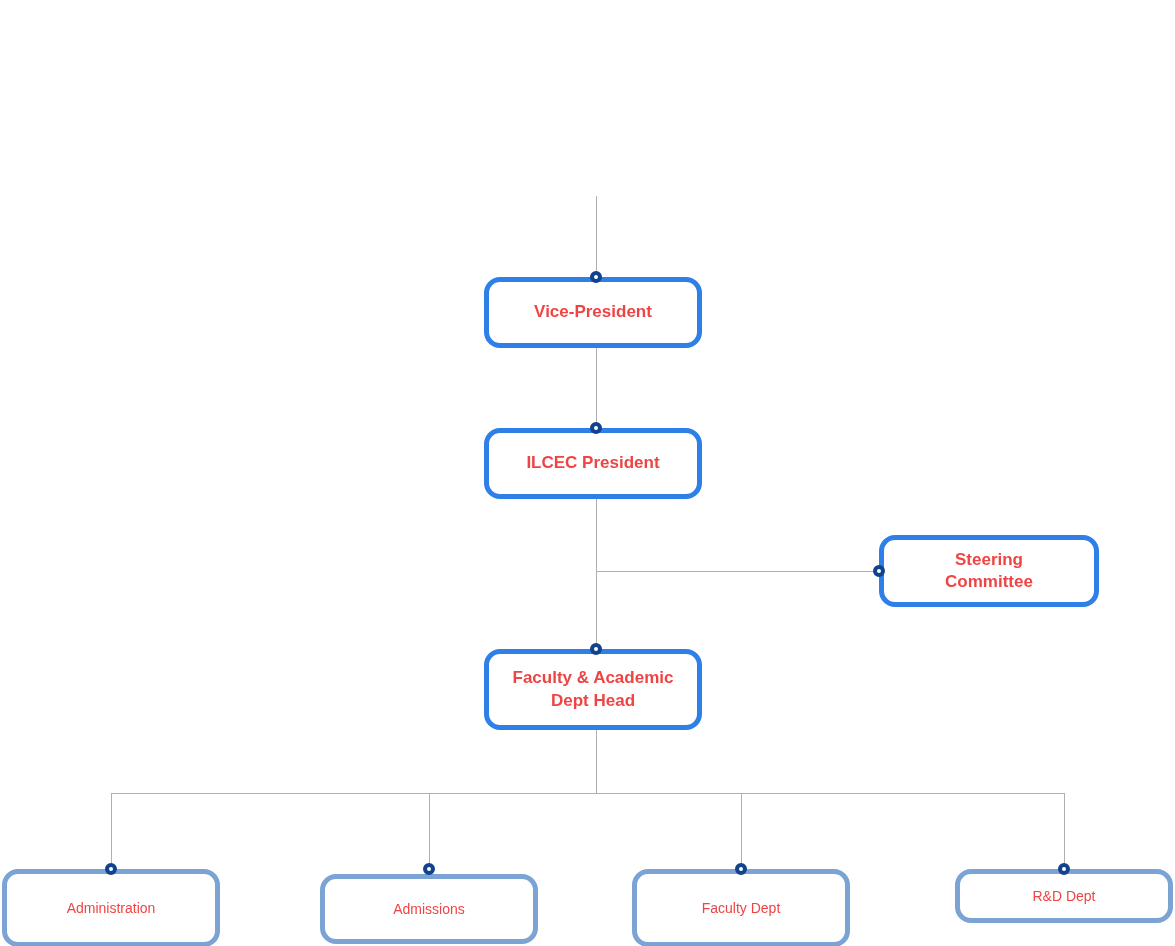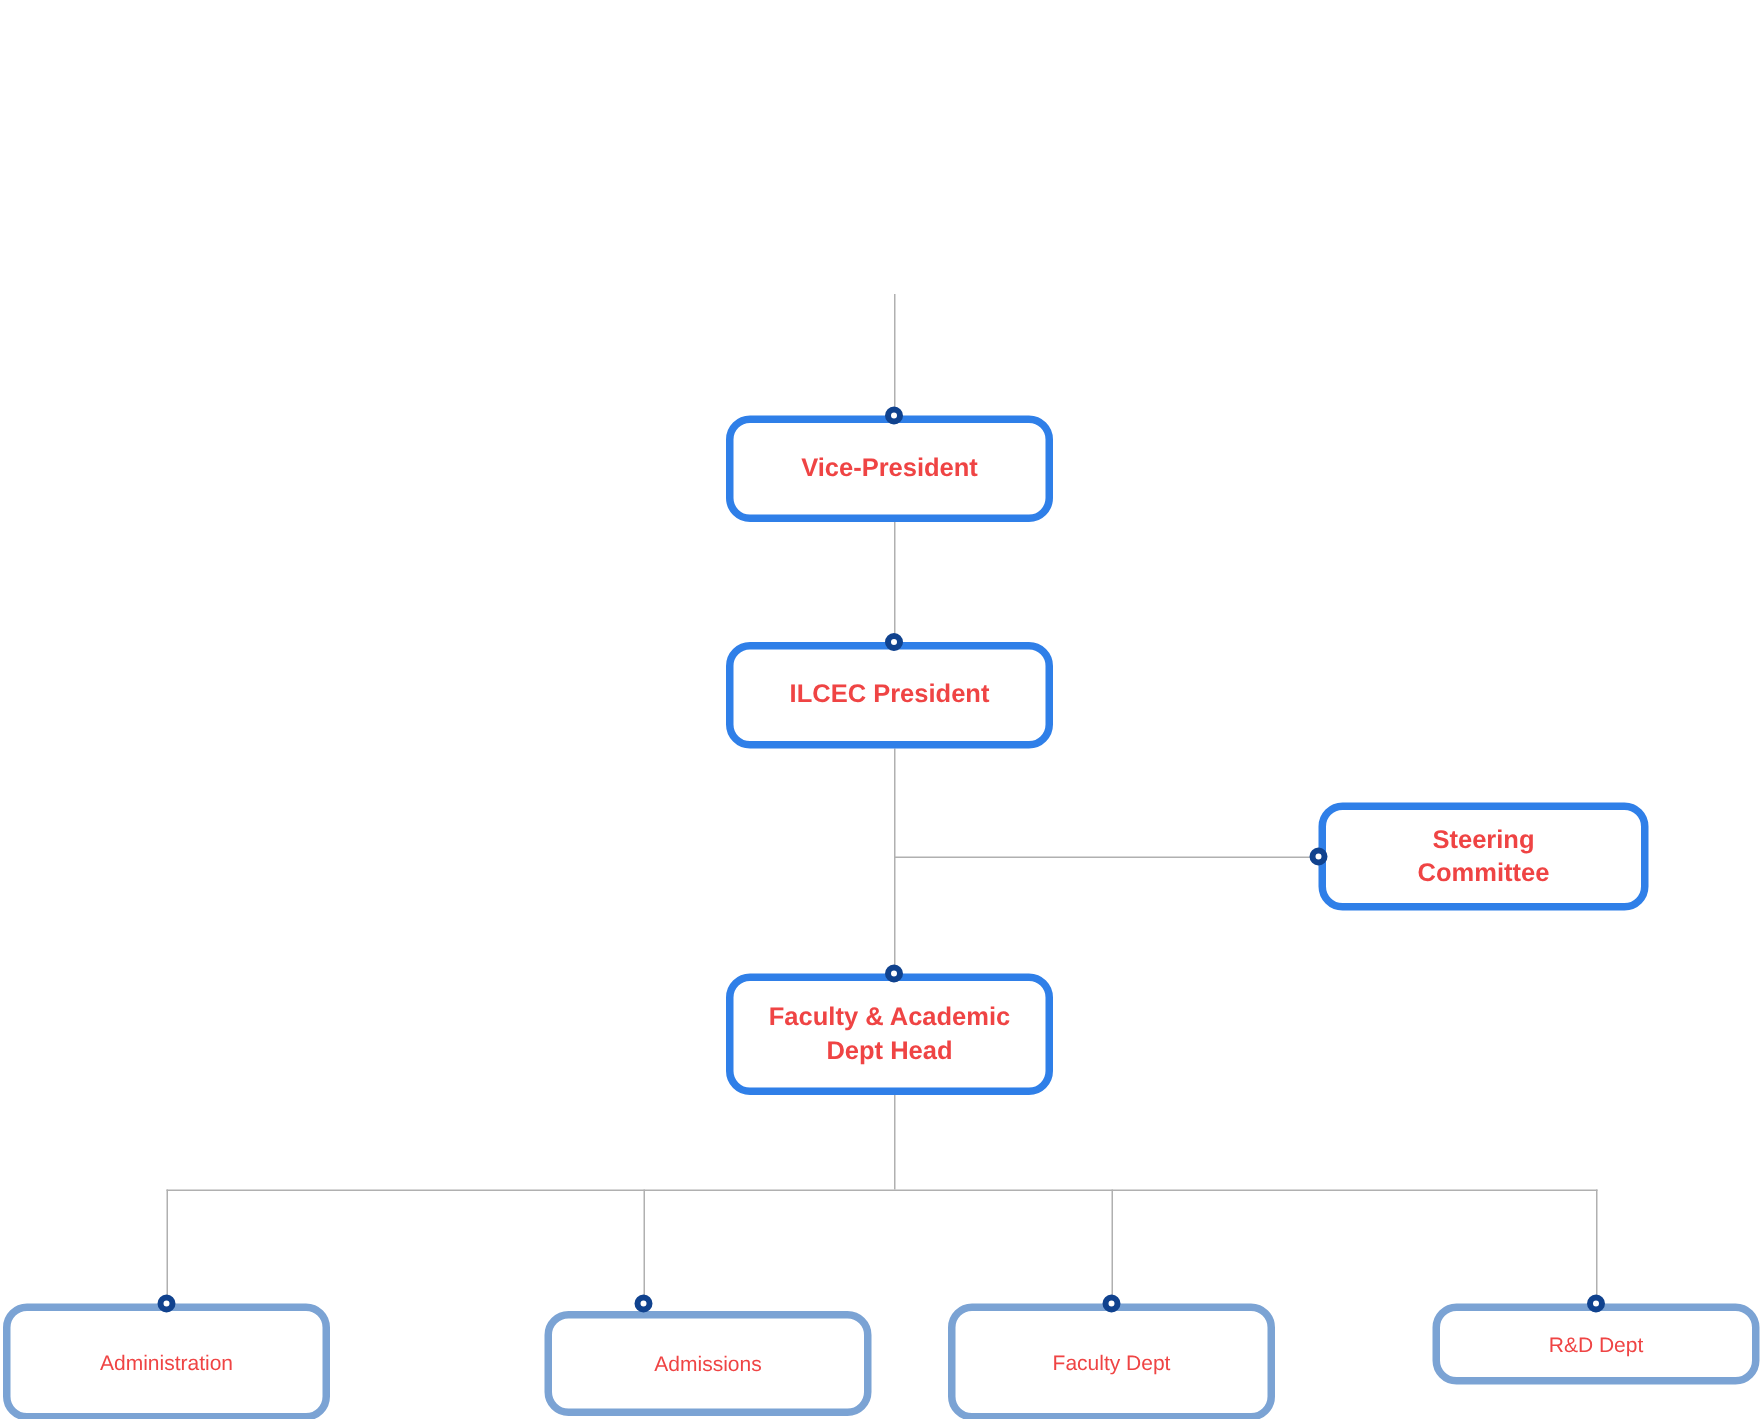--- a/index.html
+++ b/index.html
@@ -135,21 +135,21 @@
     <span class="node-label">Faculty &amp; Academic
 Dept Head</span>
   </div>
   <div class="dot" style="left:590px; top:643px;"></div>
 
   <div class="box-node secondary" style="left:2px; top:869px; width:218px; height:78px;">
     <span class="node-label">Administration</span>
   </div>
   <div class="dot" style="left:105px; top:863px;"></div>
 
-  <div class="box-node secondary" style="left:320px; top:874px; width:218px; height:70px;margin-left:43px;">
+  <div class="box-node secondary" style="left:320px; top:874px; width:218px; height:70px;">
     <span class="node-label">Admissions</span>
   </div>
   <div class="dot" style="left:423px; top:863px;"></div>
 
   <div class="box-node secondary" style="left:632px; top:869px; width:218px; height:78px;">
     <span class="node-label">Faculty Dept</span>
   </div>
   <div class="dot" style="left:735px; top:863px;"></div>
 
   <div class="box-node secondary" style="left:955px; top:869px; width:218px; height:54px;">

